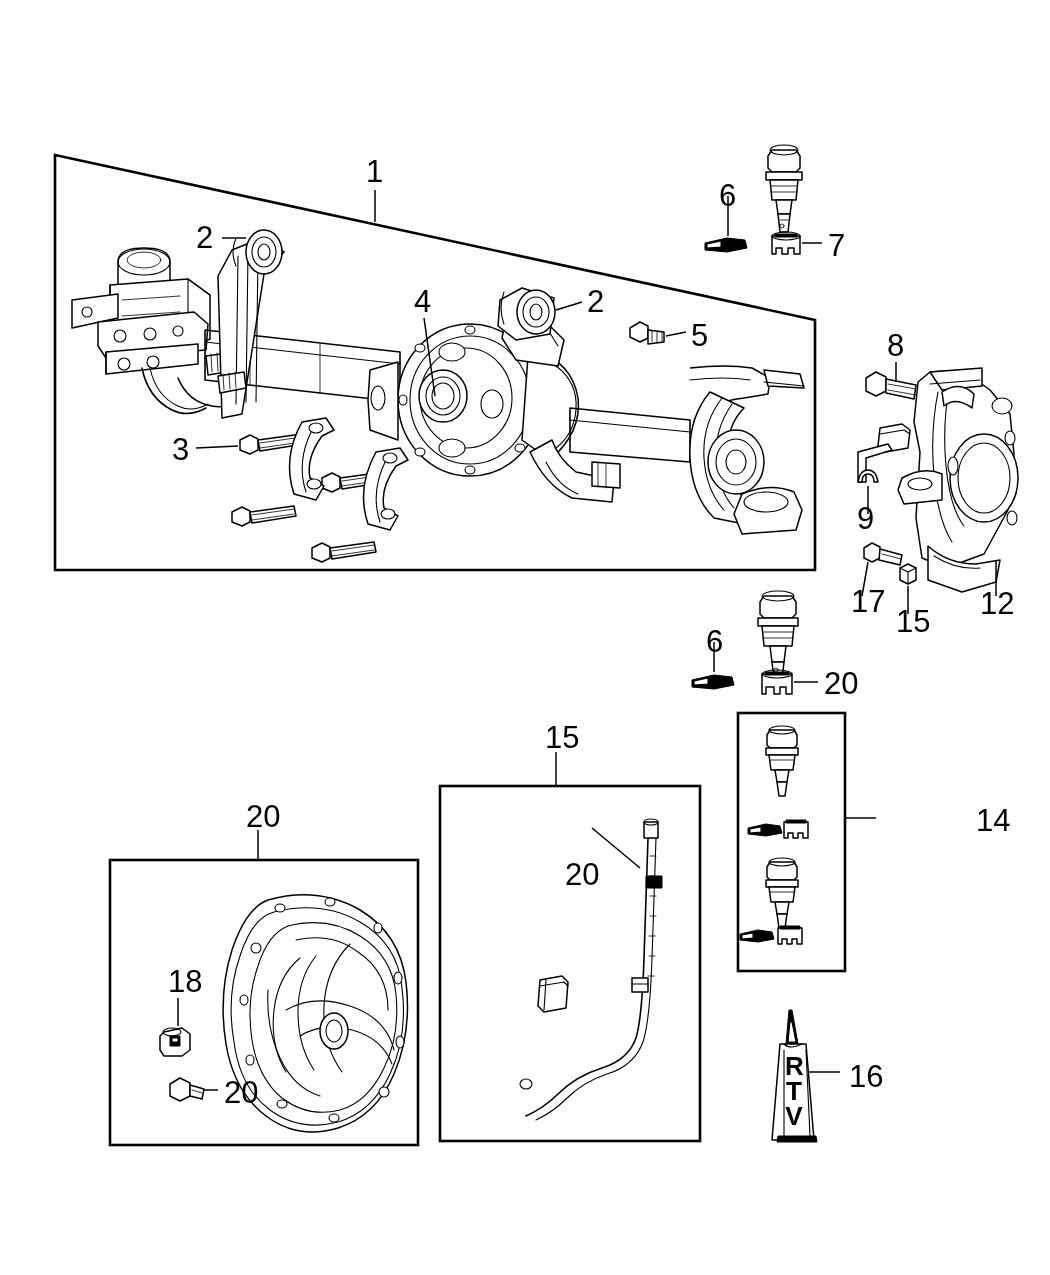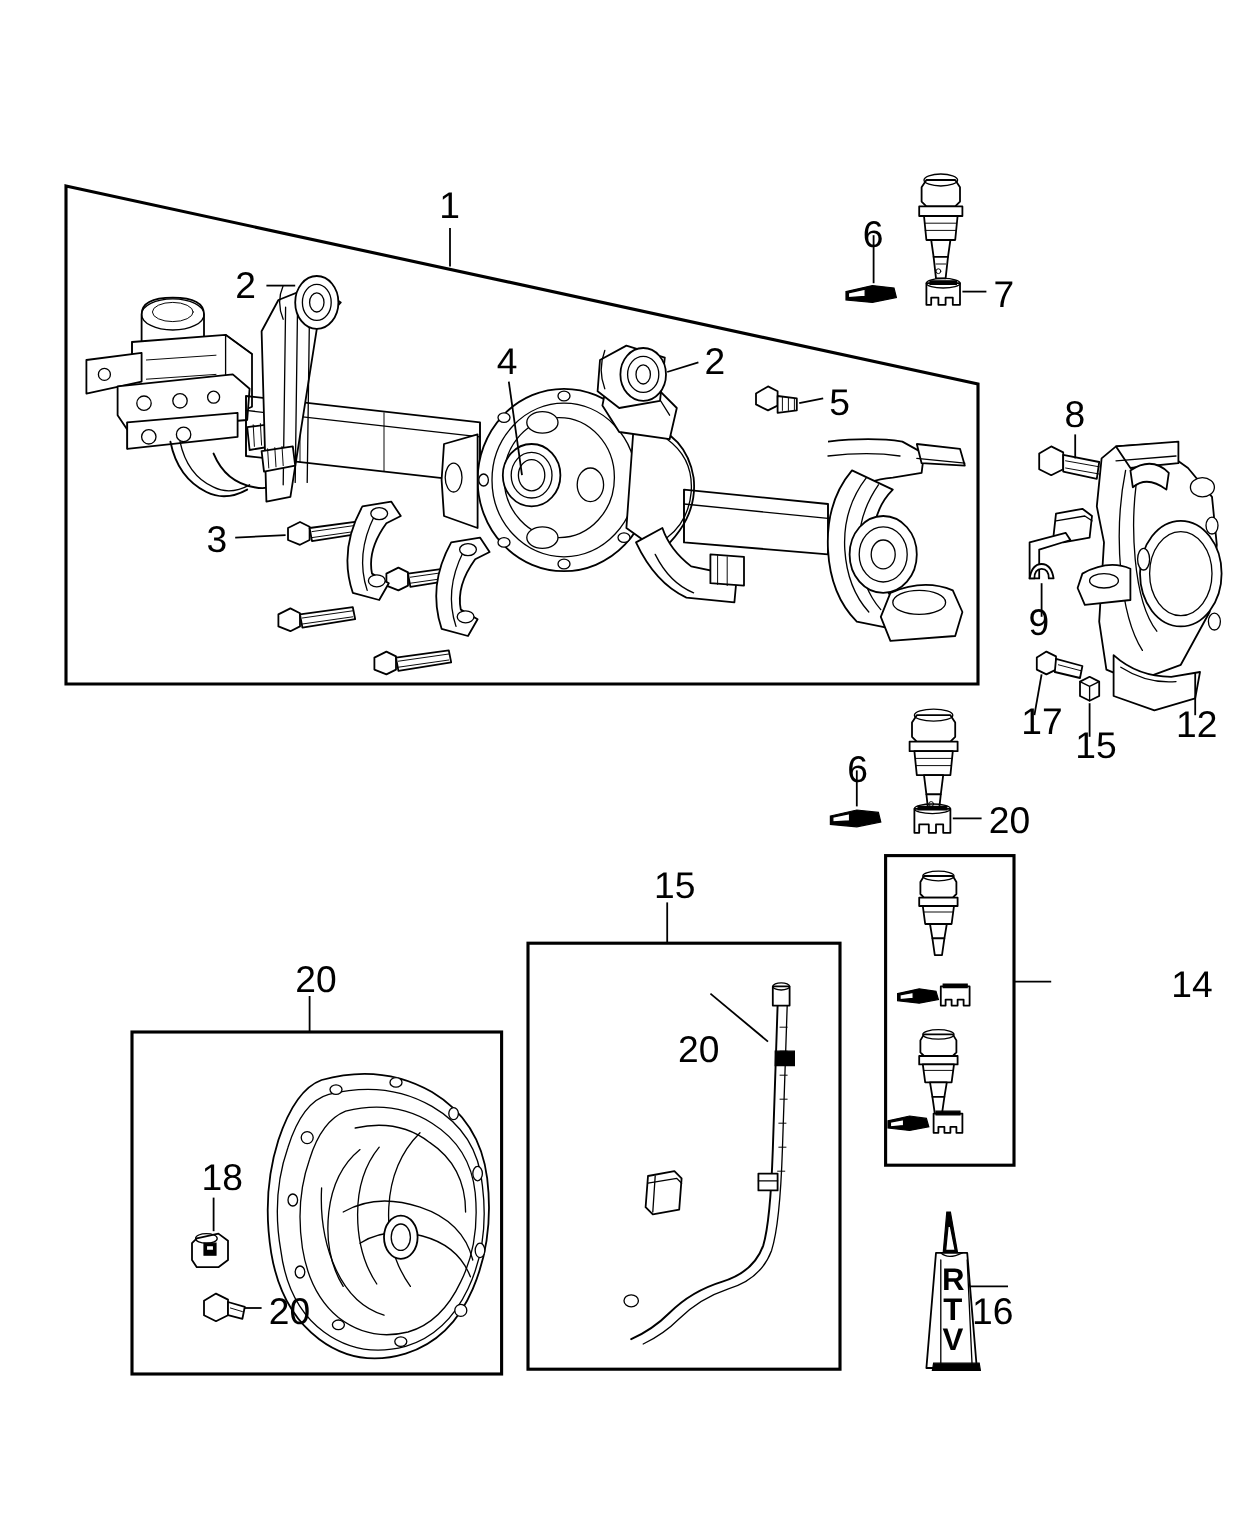--- a/index.html
+++ b/index.html
@@ -406,21 +406,21 @@
 <div class="callout" style="left:828px;top:230px;">7</div>
 <div class="callout" style="left:887px;top:330px;">8</div>
 <div class="callout" style="left:857px;top:503px;">9</div>
 <div class="callout" style="left:851px;top:586px;">17</div>
 <div class="callout" style="left:896px;top:606px;">15</div>
 <div class="callout" style="left:980px;top:588px;">12</div>
 <div class="callout" style="left:706px;top:626px;">6</div>
 <div class="callout" style="left:824px;top:668px;">20</div>
 <div class="callout" style="left:928px;top:805px;margin-left:48px;">14</div>
 <div class="callout" style="left:545px;top:722px;">15</div>
-<div class="callout" style="left:810px;top:1061px;margin-top:16px;">16</div>
+<div class="callout" style="left:849px;top:1061px;">16</div>
 <div class="callout" style="left:224px;top:1077px;">20</div>
 <div class="callout" style="left:168px;top:966px;text-align:right;">18</div>
 <div class="callout" style="left:246px;top:801px;">20</div>
 <div class="callout" style="left:565px;top:815px;margin-top:44px;">20</div>
 
 <div style="position:absolute;left:785px;top:1054px;font-size:26px;font-weight:bold;font-family:'Liberation Sans','DejaVu Sans',sans-serif;color:#000;line-height:25px;text-align:center;width:18px;">
   <div>R</div>
   <div>T</div>
   <div>V</div>
 </div>

